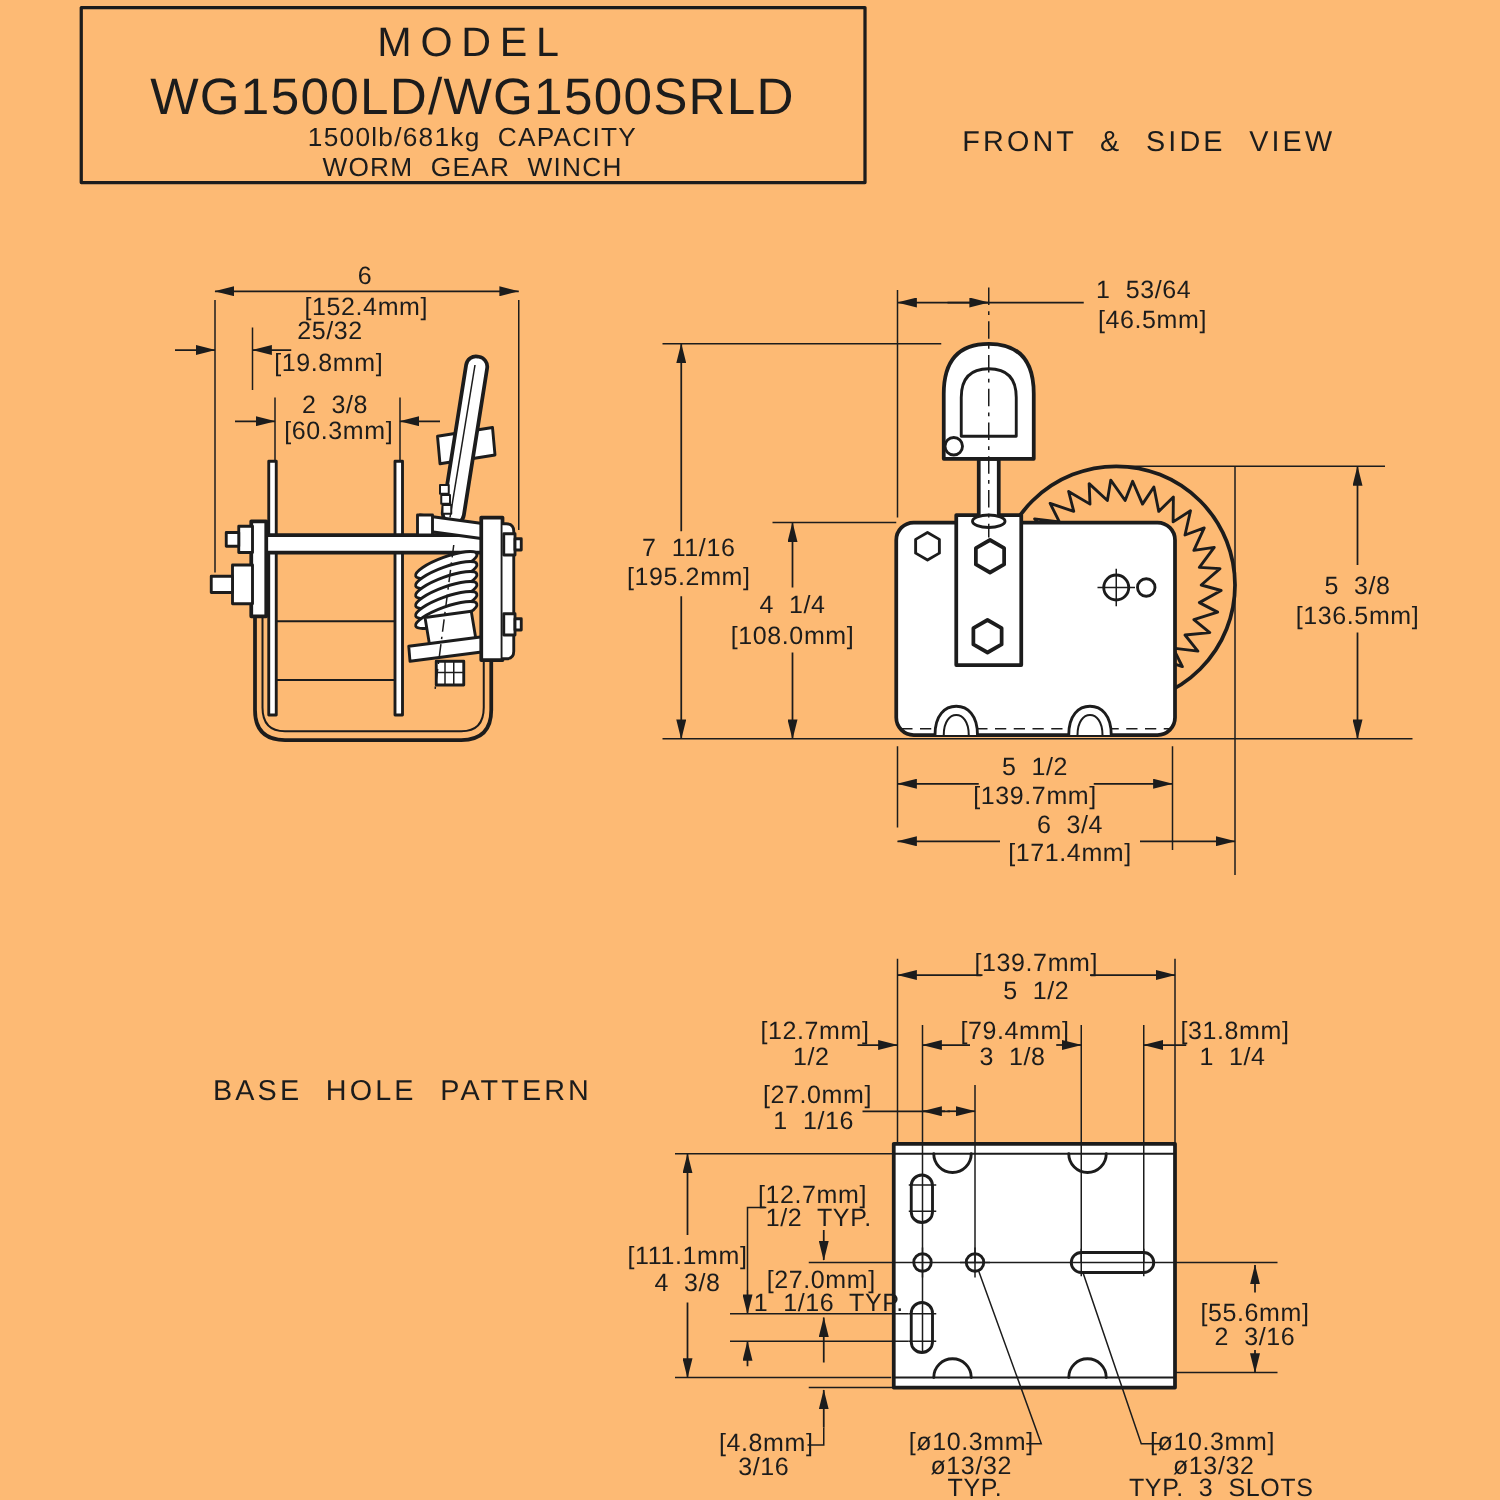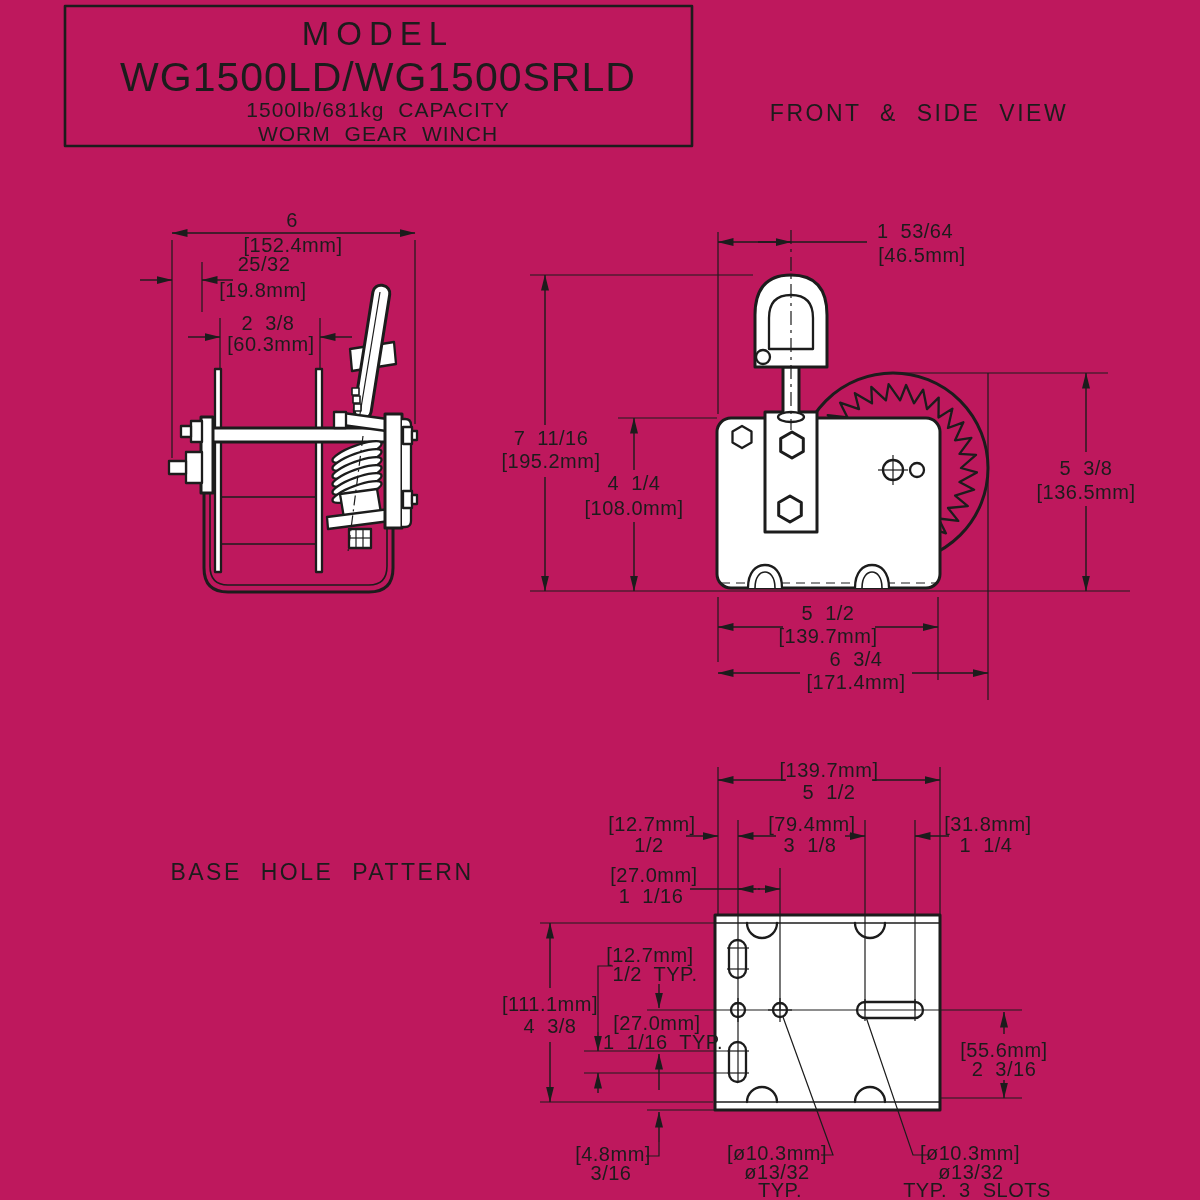--- a/index.html
+++ b/index.html
@@ -1,16 +1,16 @@
 <!DOCTYPE html>
 <html><head>
 <meta charset="utf-8">
 <style>
   html,body{margin:0;padding:0;background:#fff;}
-  .page{width:1200px;height:1200px;position:relative;background:#be185d;}
+  .page{width:1200px;height:1200px;position:relative;background:#fdba74;}
   svg{display:block;}
   text{fill:#1c1c1c;font-family:"Liberation Sans",sans-serif;}
   .dt{font-size:20px;text-anchor:middle;letter-spacing:.5px;word-spacing:6px;}
   .lbl{font-size:23px;text-anchor:middle;letter-spacing:2.5px;word-spacing:10px;}
   .t1{font-size:33px;text-anchor:middle;letter-spacing:7px;}
   .t2{font-size:41px;text-anchor:middle;letter-spacing:1px;}
   .t3{font-size:21px;text-anchor:middle;letter-spacing:1px;word-spacing:7px;}
   .ol{fill:none;stroke:#1c1c1c;stroke-width:3;stroke-linejoin:round;stroke-linecap:round;}
   .ol2{fill:none;stroke:#1c1c1c;stroke-width:2.3;stroke-linejoin:round;stroke-linecap:round;}
   .ol1{fill:none;stroke:#1c1c1c;stroke-width:1.6;stroke-linejoin:round;}

